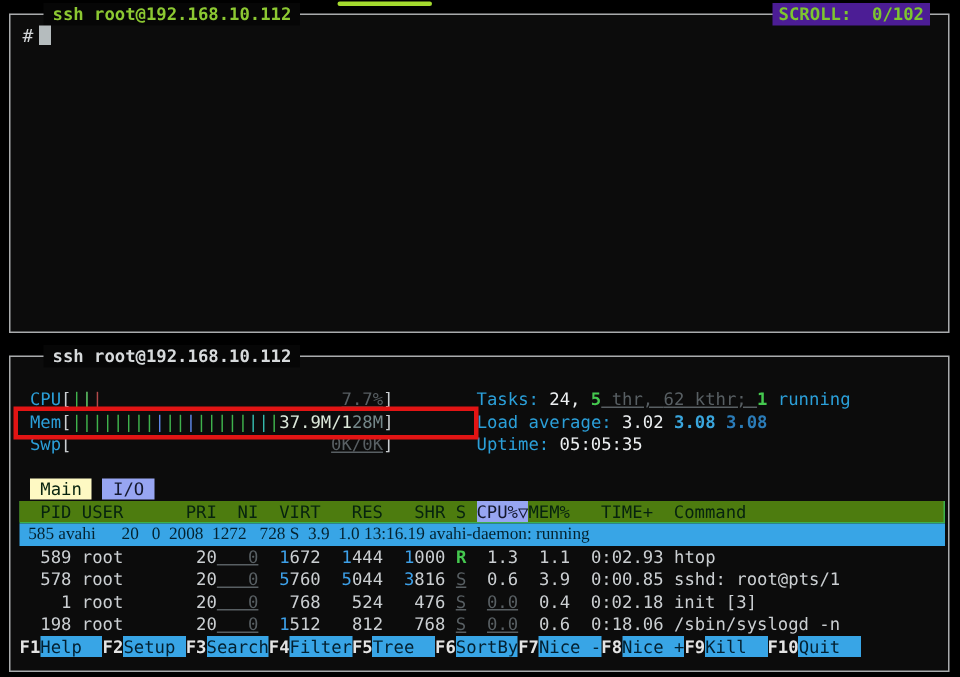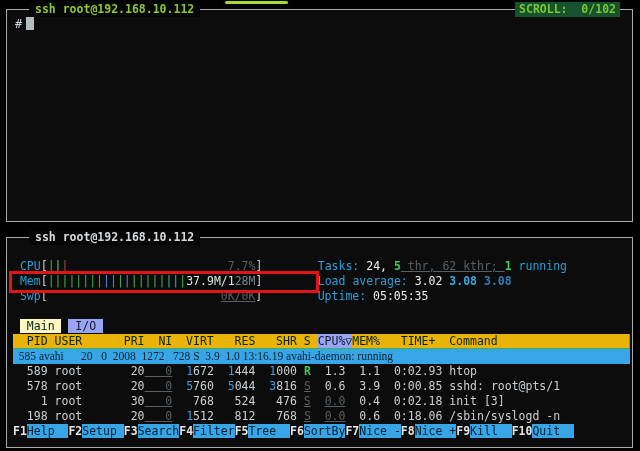--- a/index.html
+++ b/index.html
@@ -7,21 +7,21 @@
        font-family:"DejaVu Sans Mono","Liberation Mono",monospace;}
   .overlay-line{position:absolute;left:225px;top:1px;width:63px;height:3px;
        background:#a5db2f;border-radius:2px;}
   .pane{position:absolute;background:#0c0c0c;border:1px solid #a9abad;box-sizing:border-box;padding-left:24px;}
   .pane-top{left:6px;top:9px;width:627px;height:213px;}
   .pane-bottom{left:6px;top:237px;width:627px;height:211px;}
   .pane-title{position:absolute;top:-8px;left:22px;background:#060606;padding:0 6px;
        font-size:11.5px;font-weight:bold;line-height:15px;white-space:pre;}
   .title-green{color:#8cc832;}
   .title-white{color:#d7dadc;}
-  .scroll-ind{position:absolute;top:-8px;right:12px;background:#14532d;padding:0 4px;
+  .scroll-ind{position:absolute;top:-8px;right:12px;background:#4c1d95;padding:0 4px;
        font-size:11.5px;font-weight:bold;line-height:15px;color:#7dc62e;white-space:pre;}
   .prompt-line{position:absolute;left:8px;top:7px;font-size:12px;line-height:15px;
        color:#d2d5d7;white-space:pre;}
   .cursor{display:inline-block;width:8px;height:13px;background:#b5bcbe;
        vertical-align:-2px;margin-left:4px;}
   #term{position:absolute;left:6px;top:6px;width:617px;}
   .tl{height:15px;font-size:11.5px;line-height:15px;white-space:pre;color:#cbcfd2;}
   .bg-sel{background:#38a5e6;font-family:Liberation Serif, serif;}
   .bg-hdr{background:#3cb14e;}
   .c-fg{color:#cbcfd2;}
@@ -32,21 +32,21 @@
   .c-kb{color:#3da0e8;}
   .c-barg{color:#3fb24c;}
   .c-barg2{color:#63cf6b;}
   .c-barr{color:#b34a4a;}
   .c-barb{color:#5f87e8;}
   .c-barc{color:#35b8ac;}
   .c-memw{color:#dce8da;}
   .c-memd{color:#74878a;}
   .c-loadc{color:#3aa6dd;font-weight:bold;}
   .c-loadd{color:#2b7cb8;font-weight:bold;}
-  .c-hdr{color:#07230f;background:#eab308;}
+  .c-hdr{color:#07230f;background:#4d7c0f;}
   .c-hdrsel{color:#14182e;background:#97a5f2;}
   .c-sel{color:#04222f;}
   .c-tabmain{color:#07230f;background:#fef9c3;}
   .c-tabio{color:#14182e;background:#97a5f2;}
   .c-key{color:#e4e4e4;font-weight:bold;}
   .c-fk{color:#032030;background:#38a5e6;}
   .anno-box{position:absolute;left:9px;top:271px;width:310px;height:22px;
        border:3px solid #e21414;box-sizing:border-box;pointer-events:none;}
 </style>
 </head>
@@ -66,19 +66,19 @@
       <div class="tl"><span class="c-fg"> </span></div>
       <div class="tl"><span class="c-cyan"> CPU</span><span class="c-fg">[</span><span class="c-barg">|</span><span class="c-barg2">|</span><span class="c-barr">|</span><span class="c-fg">                       </span><span class="c-dim">7.7%</span><span class="c-fg">]</span><span class="c-fg">        </span><span class="c-cyan">Tasks: </span><span class="c-wb">24, </span><span class="c-gb">5</span><span class="c-dim"> thr, </span><span class="c-dim">62 kthr; </span><span class="c-gb">1</span><span class="c-cyan"> running</span></div>
       <div class="tl"><span class="c-cyan"> Mem</span><span class="c-fg">[</span><span class="c-barg">||||||||</span><span class="c-barb">|</span><span class="c-barg">||</span><span class="c-barb">|</span><span class="c-barg">|||||</span><span class="c-barc">||</span><span class="c-barg">|</span><span class="c-memw">37.9M/1</span><span class="c-memd">28M</span><span class="c-fg">]</span><span class="c-fg">        </span><span class="c-cyan">Load average: </span><span class="c-wb">3.02 </span><span class="c-loadc">3.08 </span><span class="c-loadd">3.08</span></div>
       <div class="tl"><span class="c-cyan"> Swp</span><span class="c-fg">[</span><span class="c-fg">                         </span><span class="c-dim">0K/0K</span><span class="c-fg">]</span><span class="c-fg">        </span><span class="c-cyan">Uptime: </span><span class="c-wb">05:05:35</span></div>
       <div class="tl"><span class="c-fg"> </span></div>
       <div class="tl"><span class="c-fg"> </span><span class="c-tabmain"> Main </span><span class="c-fg"> </span><span class="c-tabio"> I/O </span></div>
       <div class="tl bg-hdr"><span class="c-hdr">  PID USER      PRI  NI  VIRT   RES   SHR S </span><span class="c-hdrsel">CPU%▽</span><span class="c-hdr">MEM%   TIME+  Command                   </span></div>
       <div class="tl bg-sel"><span class="c-sel">  585 avahi      20   0  2008  1272   728 S  3.9  1.0 13:16.19 avahi-daemon: running</span></div>
       <div class="tl"><span class="c-fg">  589 root       20</span><span class="c-dim">   0</span><span class="c-fg">  </span><span class="c-kb">1</span><span class="c-fg">672</span><span class="c-fg">  </span><span class="c-kb">1</span><span class="c-fg">444</span><span class="c-fg">  </span><span class="c-kb">1</span><span class="c-fg">000</span><span class="c-fg"> </span><span class="c-gb">R</span><span class="c-fg">  1.3  1.1  0:02.93 htop</span></div>
       <div class="tl"><span class="c-fg">  578 root       20</span><span class="c-dim">   0</span><span class="c-fg">  </span><span class="c-kb">5</span><span class="c-fg">760</span><span class="c-fg">  </span><span class="c-kb">5</span><span class="c-fg">044</span><span class="c-fg">  </span><span class="c-kb">3</span><span class="c-fg">816</span><span class="c-fg"> </span><span class="c-dim">S</span><span class="c-fg">  0.6  3.9  0:00.85 sshd: root@pts/1</span></div>
-      <div class="tl"><span class="c-fg">    1 root       30</span><span class="c-dim">   0</span><span class="c-fg">   768   524   476</span><span class="c-fg"> </span><span class="c-dim">S</span><span class="c-fg">  </span><span class="c-dim">0.0</span><span class="c-fg">  0.4  0:02.18 init [3]</span></div>
+      <div class="tl"><span class="c-fg">    1 root       20</span><span class="c-dim">   0</span><span class="c-fg">   768   524   476</span><span class="c-fg"> </span><span class="c-dim">S</span><span class="c-fg">  </span><span class="c-dim">0.0</span><span class="c-fg">  0.4  0:02.18 init [3]</span></div>
       <div class="tl"><span class="c-fg">  198 root       20</span><span class="c-dim">   0</span><span class="c-fg">  </span><span class="c-kb">1</span><span class="c-fg">512</span><span class="c-fg">   812   768</span><span class="c-fg"> </span><span class="c-dim">S</span><span class="c-fg">  </span><span class="c-dim">0.0</span><span class="c-fg">  0.6  0:18.06 /sbin/syslogd -n</span></div>
       <div class="tl"><span class="c-key">F1</span><span class="c-fk">Help  </span><span class="c-key">F2</span><span class="c-fk">Setup </span><span class="c-key">F3</span><span class="c-fk">Search</span><span class="c-key">F4</span><span class="c-fk">Filter</span><span class="c-key">F5</span><span class="c-fk">Tree  </span><span class="c-key">F6</span><span class="c-fk">SortBy</span><span class="c-key">F7</span><span class="c-fk">Nice -</span><span class="c-key">F8</span><span class="c-fk">Nice +</span><span class="c-key">F9</span><span class="c-fk">Kill  </span><span class="c-key">F10</span><span class="c-fk">Quit  </span></div>
     </div>
 </section>
 
 <div class="anno-box"></div>
 
 </body></html>

